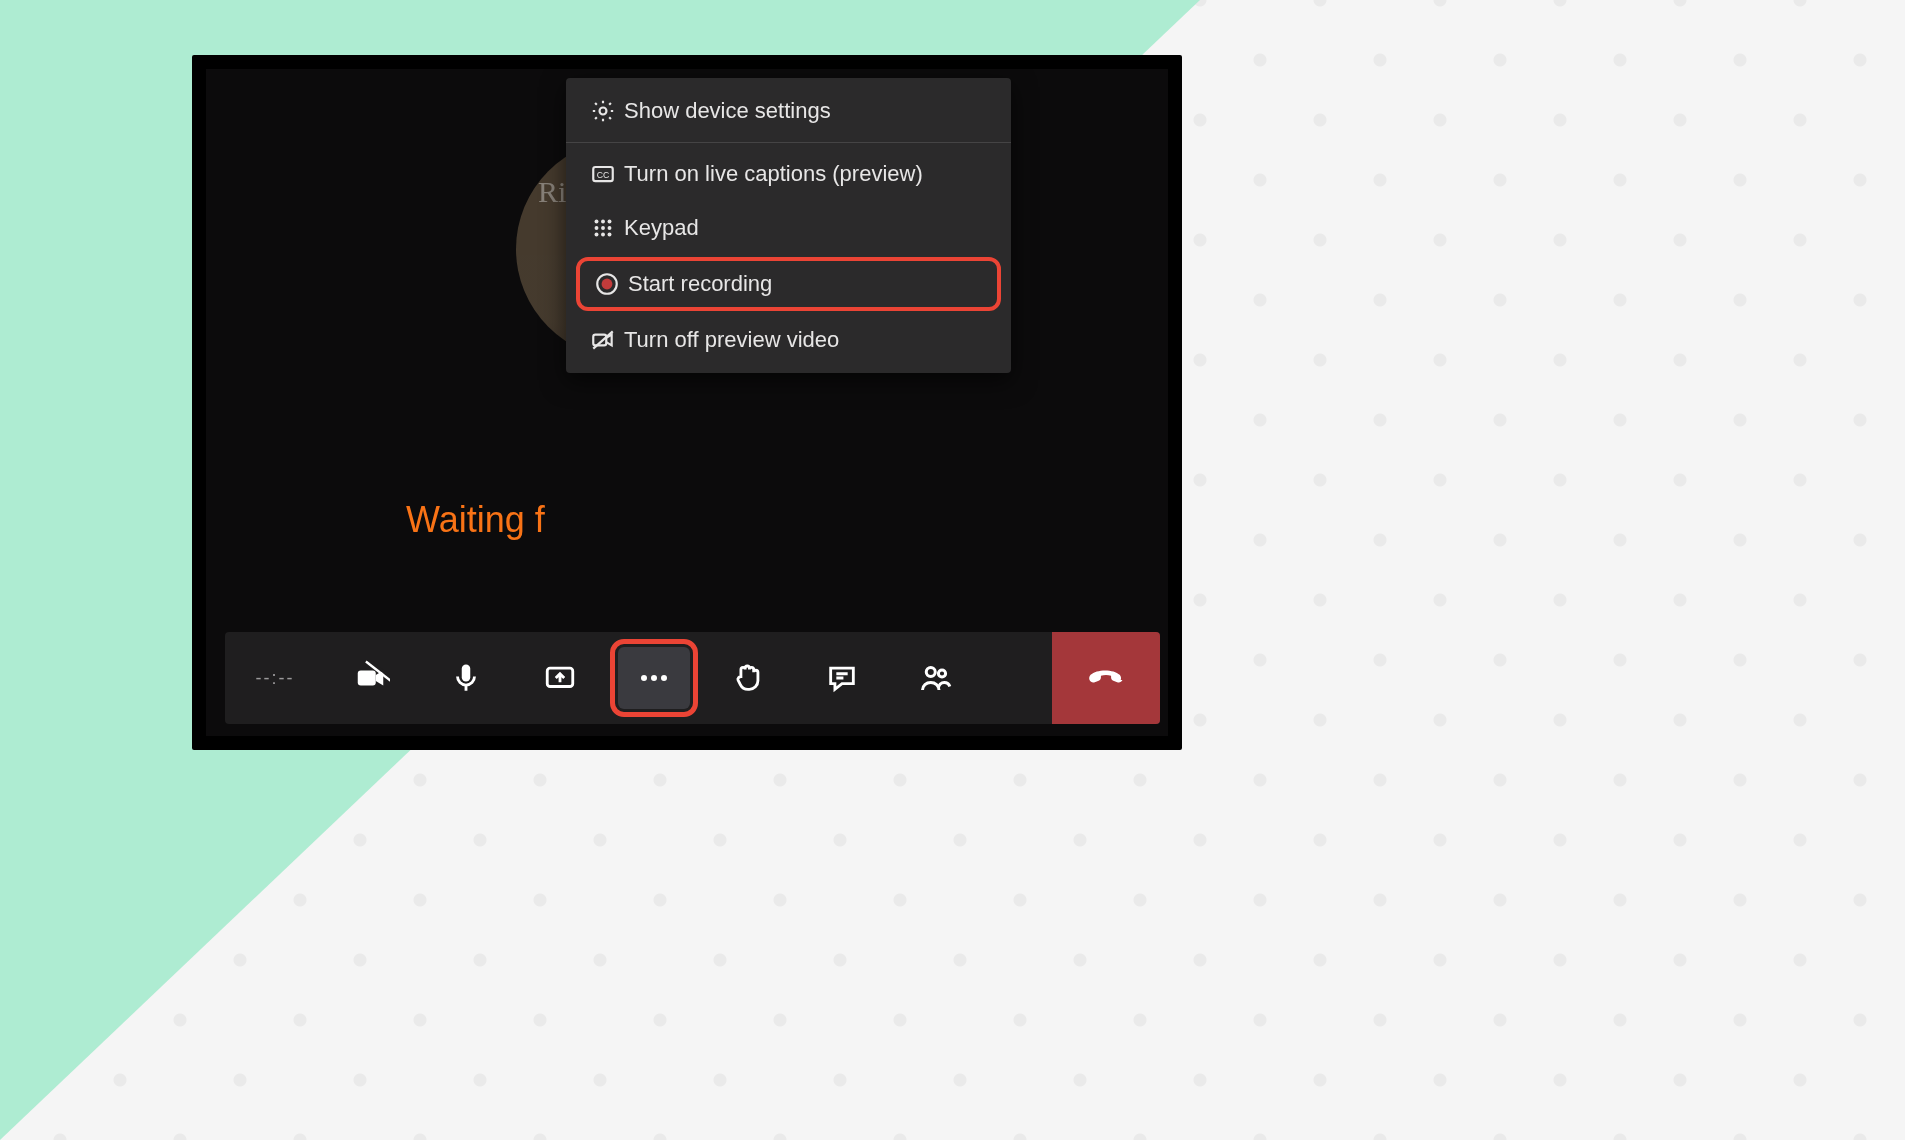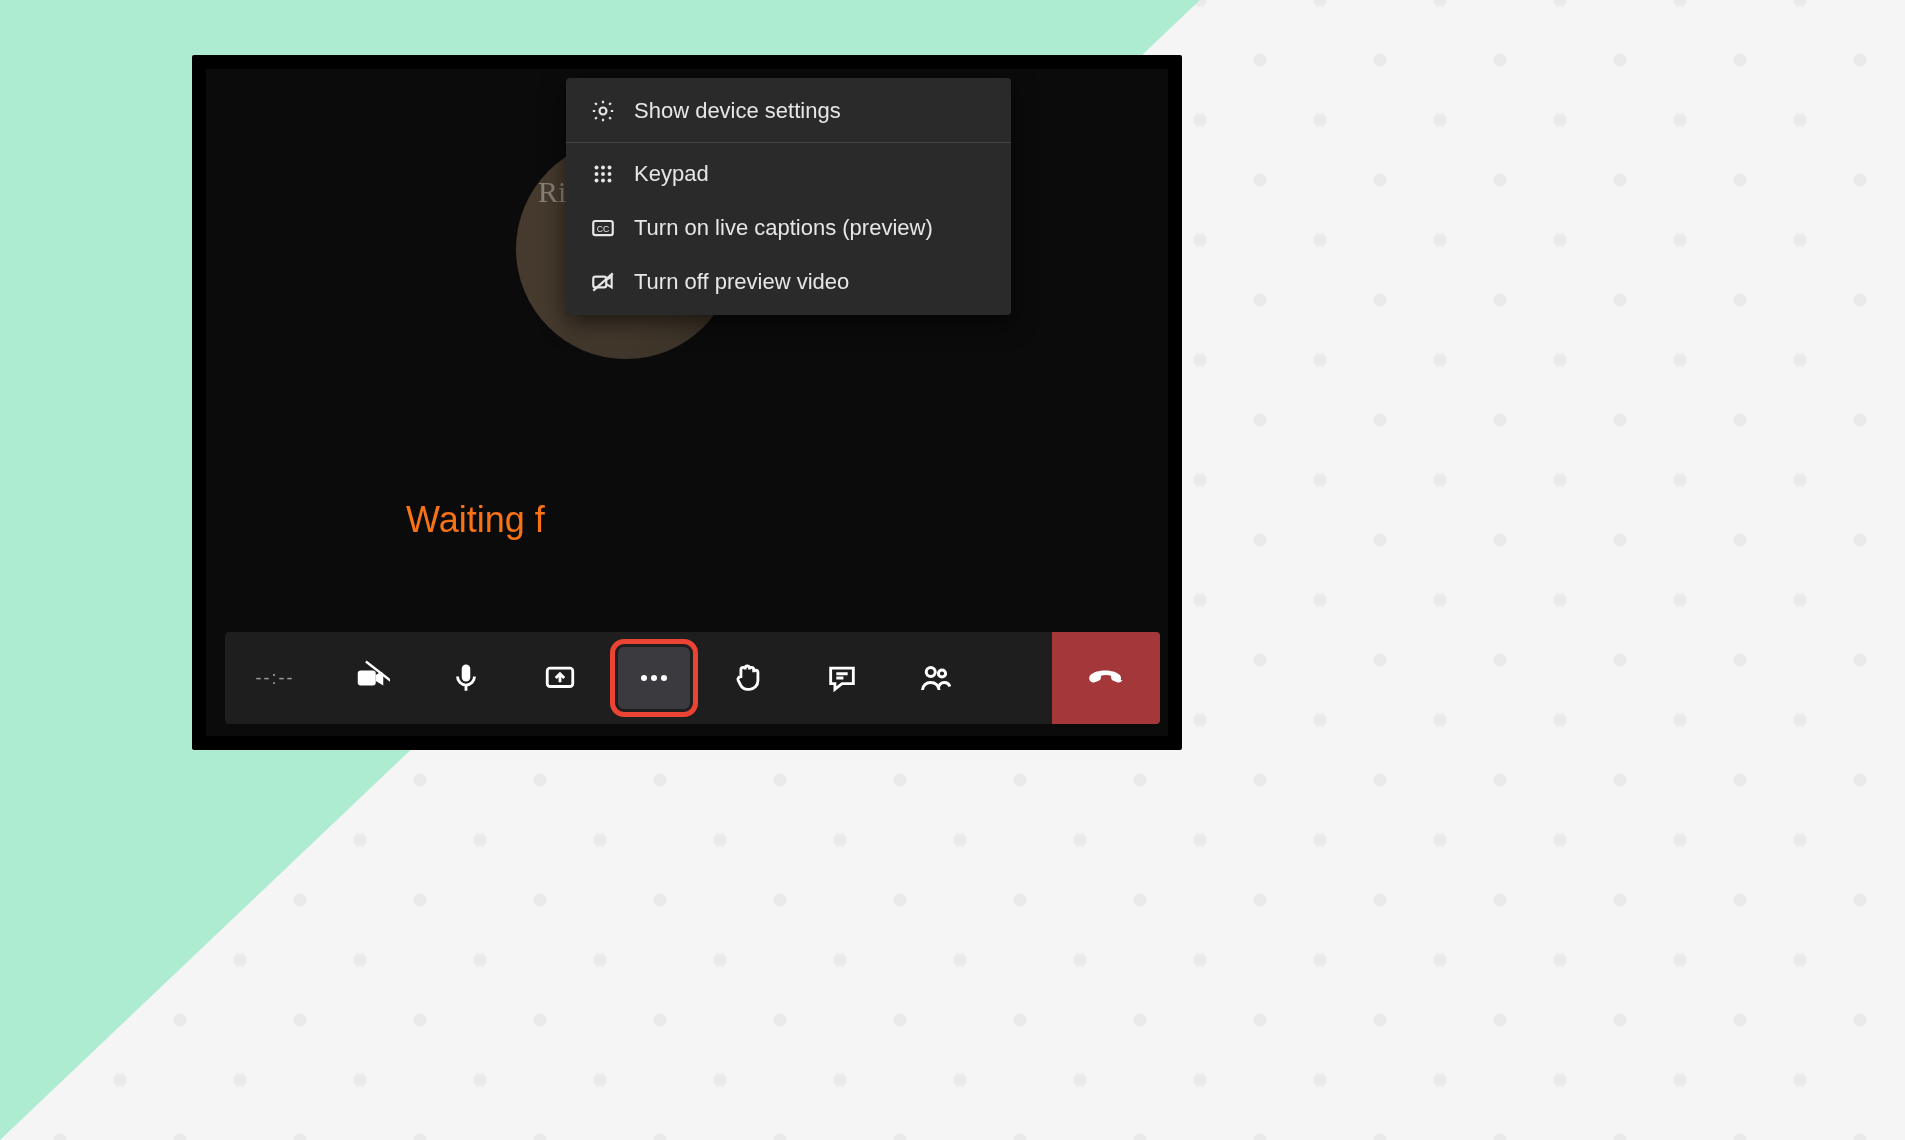--- a/index.html
+++ b/index.html
@@ -78,21 +78,21 @@
     font-size: 22px;
   }
   .menu .sep {
     height: 1px;
     background: #454445;
     margin: 4px 0;
   }
   .menu-item {
     display: flex;
     align-items: center;
-    gap: 18px;
+    gap: 8px;
     padding: 14px 24px;
     cursor: pointer;
   }
   .menu-item .mi-icon {
     width: 26px; height: 26px;
     display: flex; align-items: center; justify-content: center;
     flex: 0 0 26px;
   }
   .menu-item.highlight {
     border: 4px solid #eb4435;
@@ -174,48 +174,57 @@
               <path d="M12 2.6v2.2M12 19.2v2.2M4.7 4.7l1.6 1.6M17.7 17.7l1.6 1.6M2.6 12h2.2M19.2 12h2.2M4.7 19.3l1.6-1.6M17.7 6.3l1.6-1.6"></path>
             </svg>
         </span>
         <span>Show device settings</span>
       </div>
 
 
 
 
       <div class="sep"></div>
+
+      <div class="menu-item">
+        <span class="mi-icon">
+          <svg viewBox="0 0 24 24">
+              <rect x="3" y="5.5" width="18" height="13" rx="2"></rect>
+              <text x="12" y="15.5" text-anchor="middle" font-size="8" font-family="Arial" stroke="none" fill="currentColor">CC</text>
+            </svg>
+        </span>
+        <span>Turn on live captions (preview)</span>
+      </div>
 
       <div class="menu-item">
         <span class="mi-icon">
           <svg viewBox="0 0 24 24" class="fill">
               <circle cx="6" cy="6" r="1.8"></circle>
               <circle cx="12" cy="6" r="1.8"></circle>
               <circle cx="18" cy="6" r="1.8"></circle>
               <circle cx="6" cy="12" r="1.8"></circle>
               <circle cx="12" cy="12" r="1.8"></circle>
               <circle cx="18" cy="12" r="1.8"></circle>
               <circle cx="6" cy="18" r="1.8"></circle>
               <circle cx="12" cy="18" r="1.8"></circle>
               <circle cx="18" cy="18" r="1.8"></circle>
             </svg>
         </span>
         <span>Keypad</span>
       </div>
 
-      <div class="menu-item">
+      <div class="menu-item highlight">
         <span class="mi-icon">
           <svg viewBox="0 0 24 24">
-              <rect x="3" y="5.5" width="18" height="13" rx="2"></rect>
-              <text x="12" y="15.5" text-anchor="middle" font-size="8" font-family="Arial" stroke="none" fill="currentColor">CC</text>
-            </svg>
-        </span>
-        <span>Turn on live captions (preview)</span>
-      </div>
-
+              <circle cx="12" cy="12" r="9"></circle>
+              <circle cx="12" cy="12" r="5" fill="#c23b3b" stroke="none"></circle>
+            </svg>
+        </span>
+        <span>Start recording</span>
+      </div>
 
       <div class="menu-item">
         <span class="mi-icon">
           <svg viewBox="0 0 24 24">
               <rect x="3" y="7" width="12" height="10" rx="2"></rect>
               <path d="M15 10l5-3v10l-5-3"></path>
               <path d="M3 20 21 4"></path>
             </svg>
         </span>
         <span>Turn off preview video</span>

